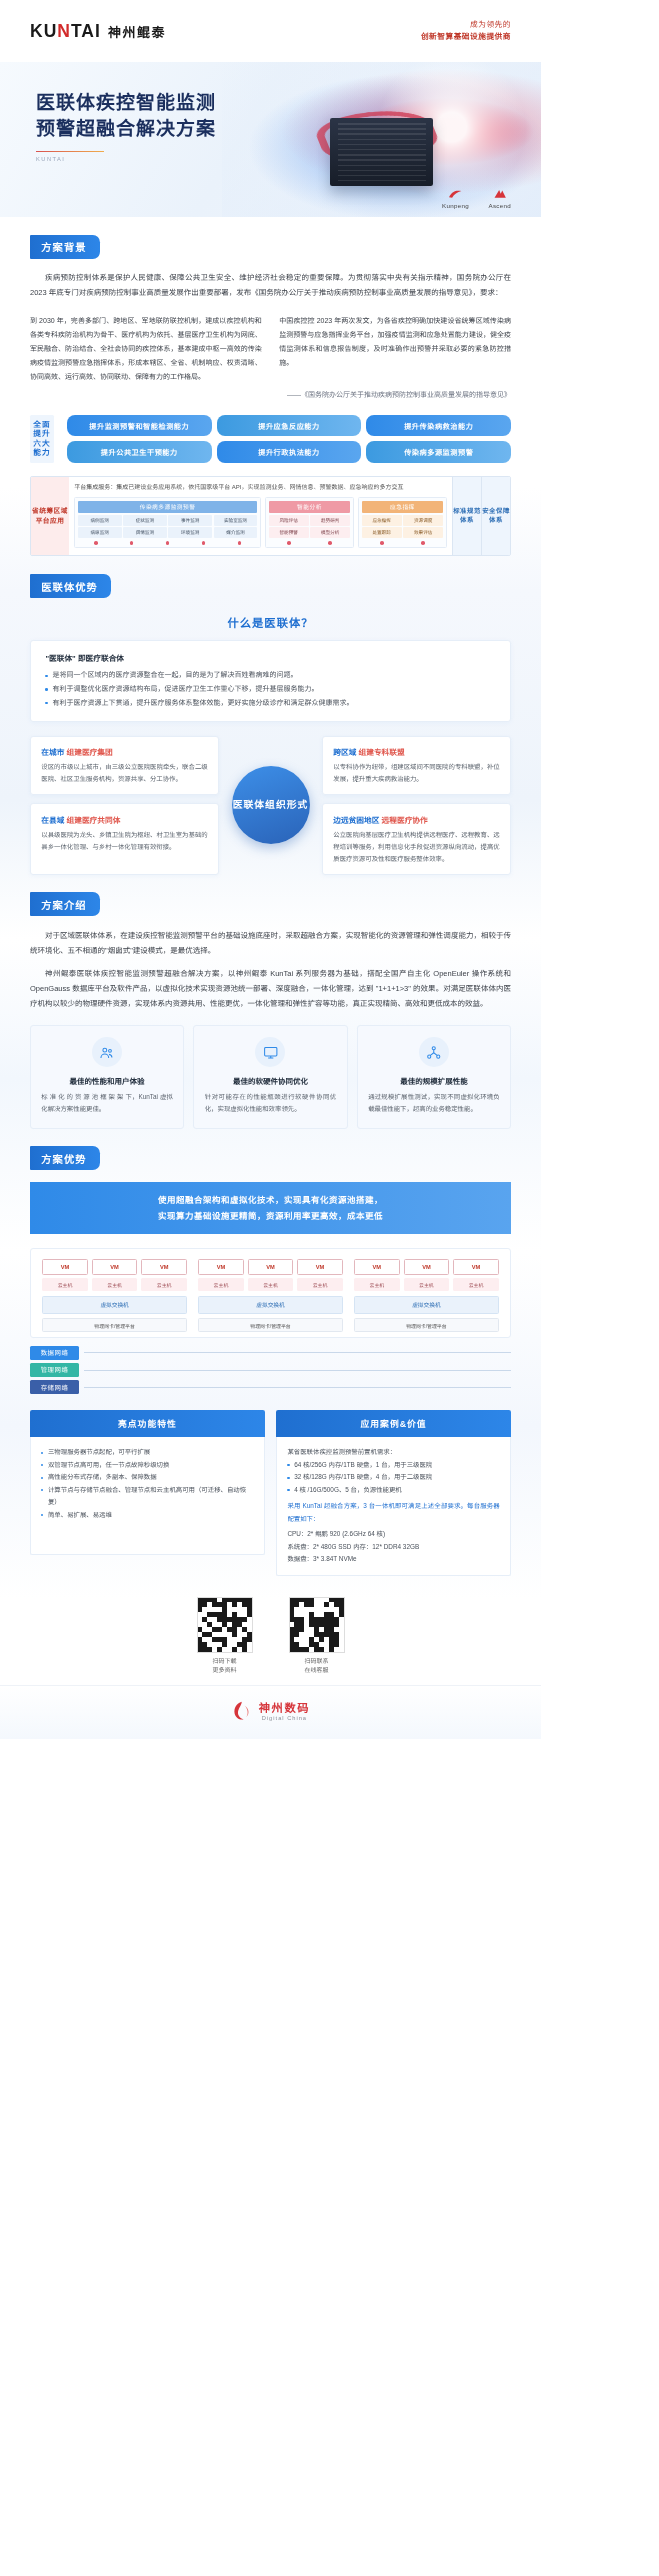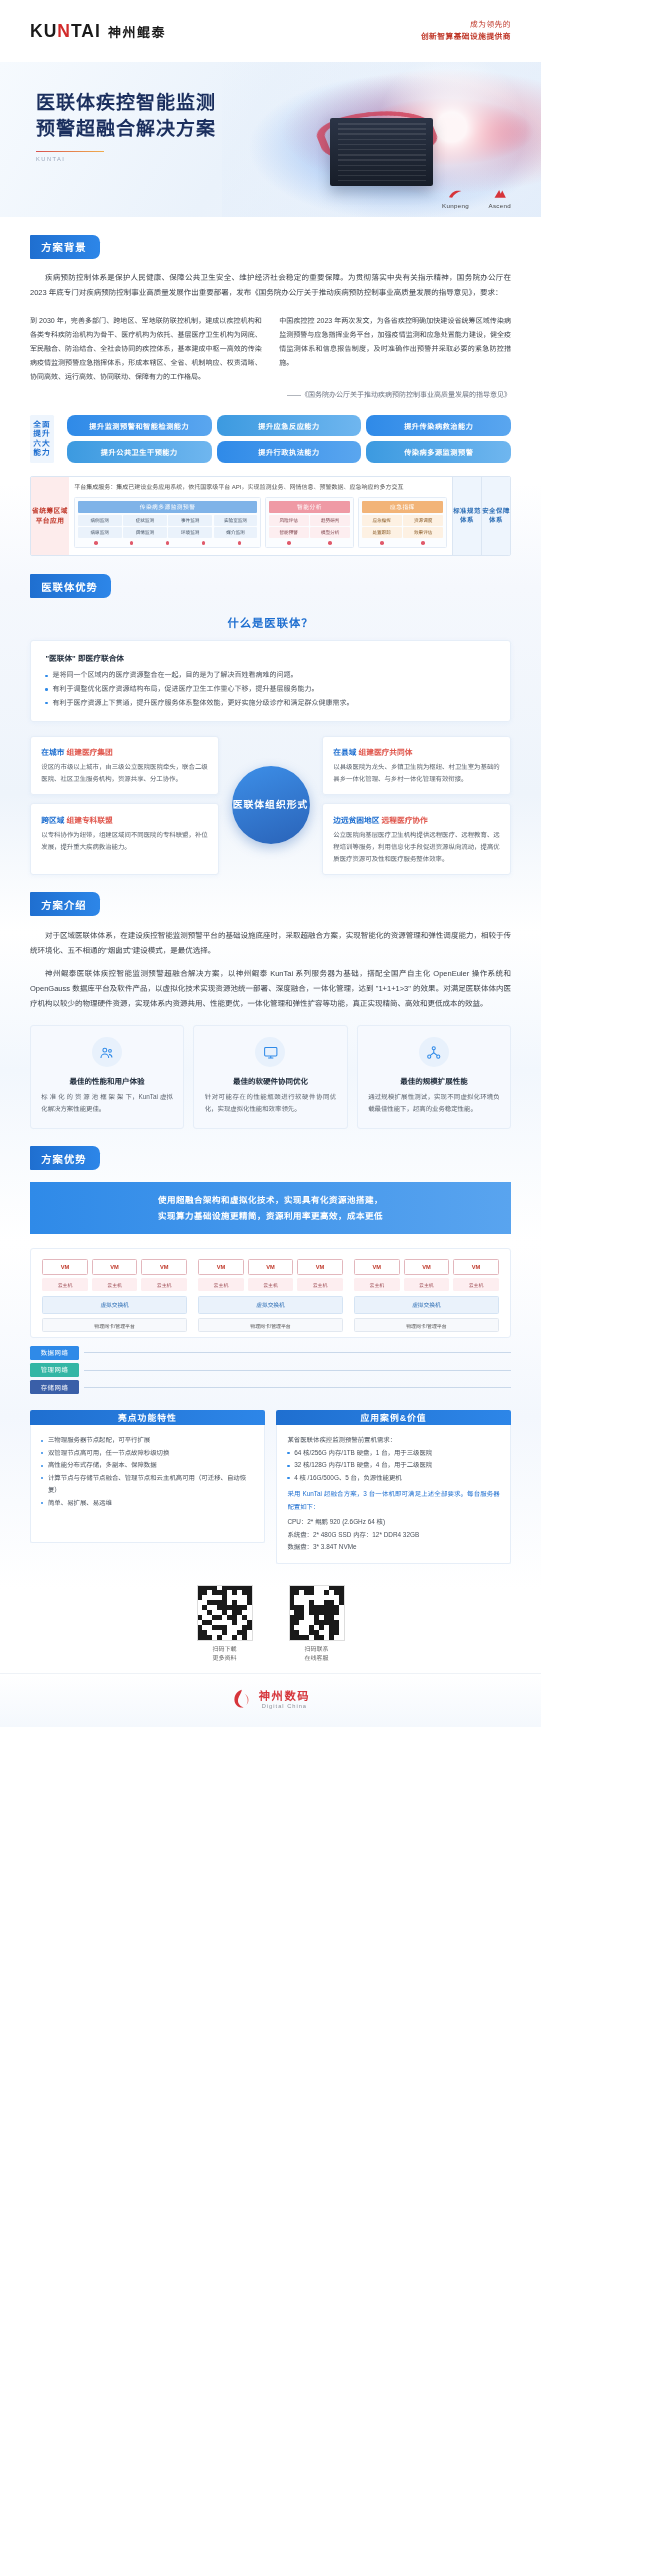--- a/index.html
+++ b/index.html
@@ -254,21 +254,21 @@
   .net-tag.blue { background:#2f8ae8; }
   .net-tag.teal { background:#33b6a5; }
   .net-tag.navy { background:#3a5fa8; }
   .net-line { flex:1; height:0.5px; background:#c9d8ea; }
 
   
   .bottom2 { display:grid; grid-template-columns: 1fr 1fr; gap: 11.3px; margin: 15.5px 30px 0; }
   .b-head {
     background: linear-gradient(90deg,#1f6fd0,#2d86e8); color:#fff;
     font-size: 8.8px; font-weight:bold; letter-spacing:1px; text-align:center;
-    padding: 1px 0; border-radius:2.1px 2.1px 0 0;
+    padding: 7px 0; border-radius:2.1px 2.1px 0 0;
   }
   .b-body {
     border:0.5px solid #e6eef8; border-top:none; border-radius:0 0 2.1px 2.1px;
     background:#fff; padding: 9.3px 10.3px; min-height: 118px;
   }
   .b-body li {
     list-style:none; font-size: 6.4px; color:#4a515b; line-height:1.95;
     padding-left: 6.7px; position:relative;
   }
   .b-body li::before {
@@ -451,29 +451,29 @@
 
   <div class="org">
     <div class="org-box">
       <div class="ot">
         <span>在城市 </span><span class="hi">组建医疗集团</span>
       </div>
       <div class="od">设区的市级以上城市，由三级公立医院医院牵头，联合二级医院、社区卫生服务机构，资源共享、分工协作。</div>
     </div>
     <div class="org-box">
       <div class="ot">
-        <span>在县域 </span><span class="hi">组建医疗共同体</span>
-      </div>
-      <div class="od">以县级医院为龙头、乡镇卫生院为枢纽、村卫生室为基础的县乡一体化管理、与乡村一体化管理有效衔接。</div>
+        <span>跨区域 </span><span class="hi">组建专科联盟</span>
+      </div>
+      <div class="od">以专科协作为纽带，组建区域间不同医院的专科联盟，补位发展，提升重大疾病救治能力。</div>
     </div>
     <div class="org-box">
       <div class="ot">
-        <span>跨区域 </span><span class="hi">组建专科联盟</span>
-      </div>
-      <div class="od">以专科协作为纽带，组建区域间不同医院的专科联盟，补位发展，提升重大疾病救治能力。</div>
+        <span>在县域 </span><span class="hi">组建医疗共同体</span>
+      </div>
+      <div class="od">以县级医院为龙头、乡镇卫生院为枢纽、村卫生室为基础的县乡一体化管理、与乡村一体化管理有效衔接。</div>
     </div>
     <div class="org-box">
       <div class="ot">
         <span>边远贫困地区 </span><span class="hi">远程医疗协作</span>
       </div>
       <div class="od">公立医院向基层医疗卫生机构提供远程医疗、远程教育、远程培训等服务，利用信息化手段促进资源纵向流动，提高优质医疗资源可及性和医疗服务整体效率。</div>
     </div>
     <div class="org-center">
       <span>医联体</span>
       <span>组织形式</span>

